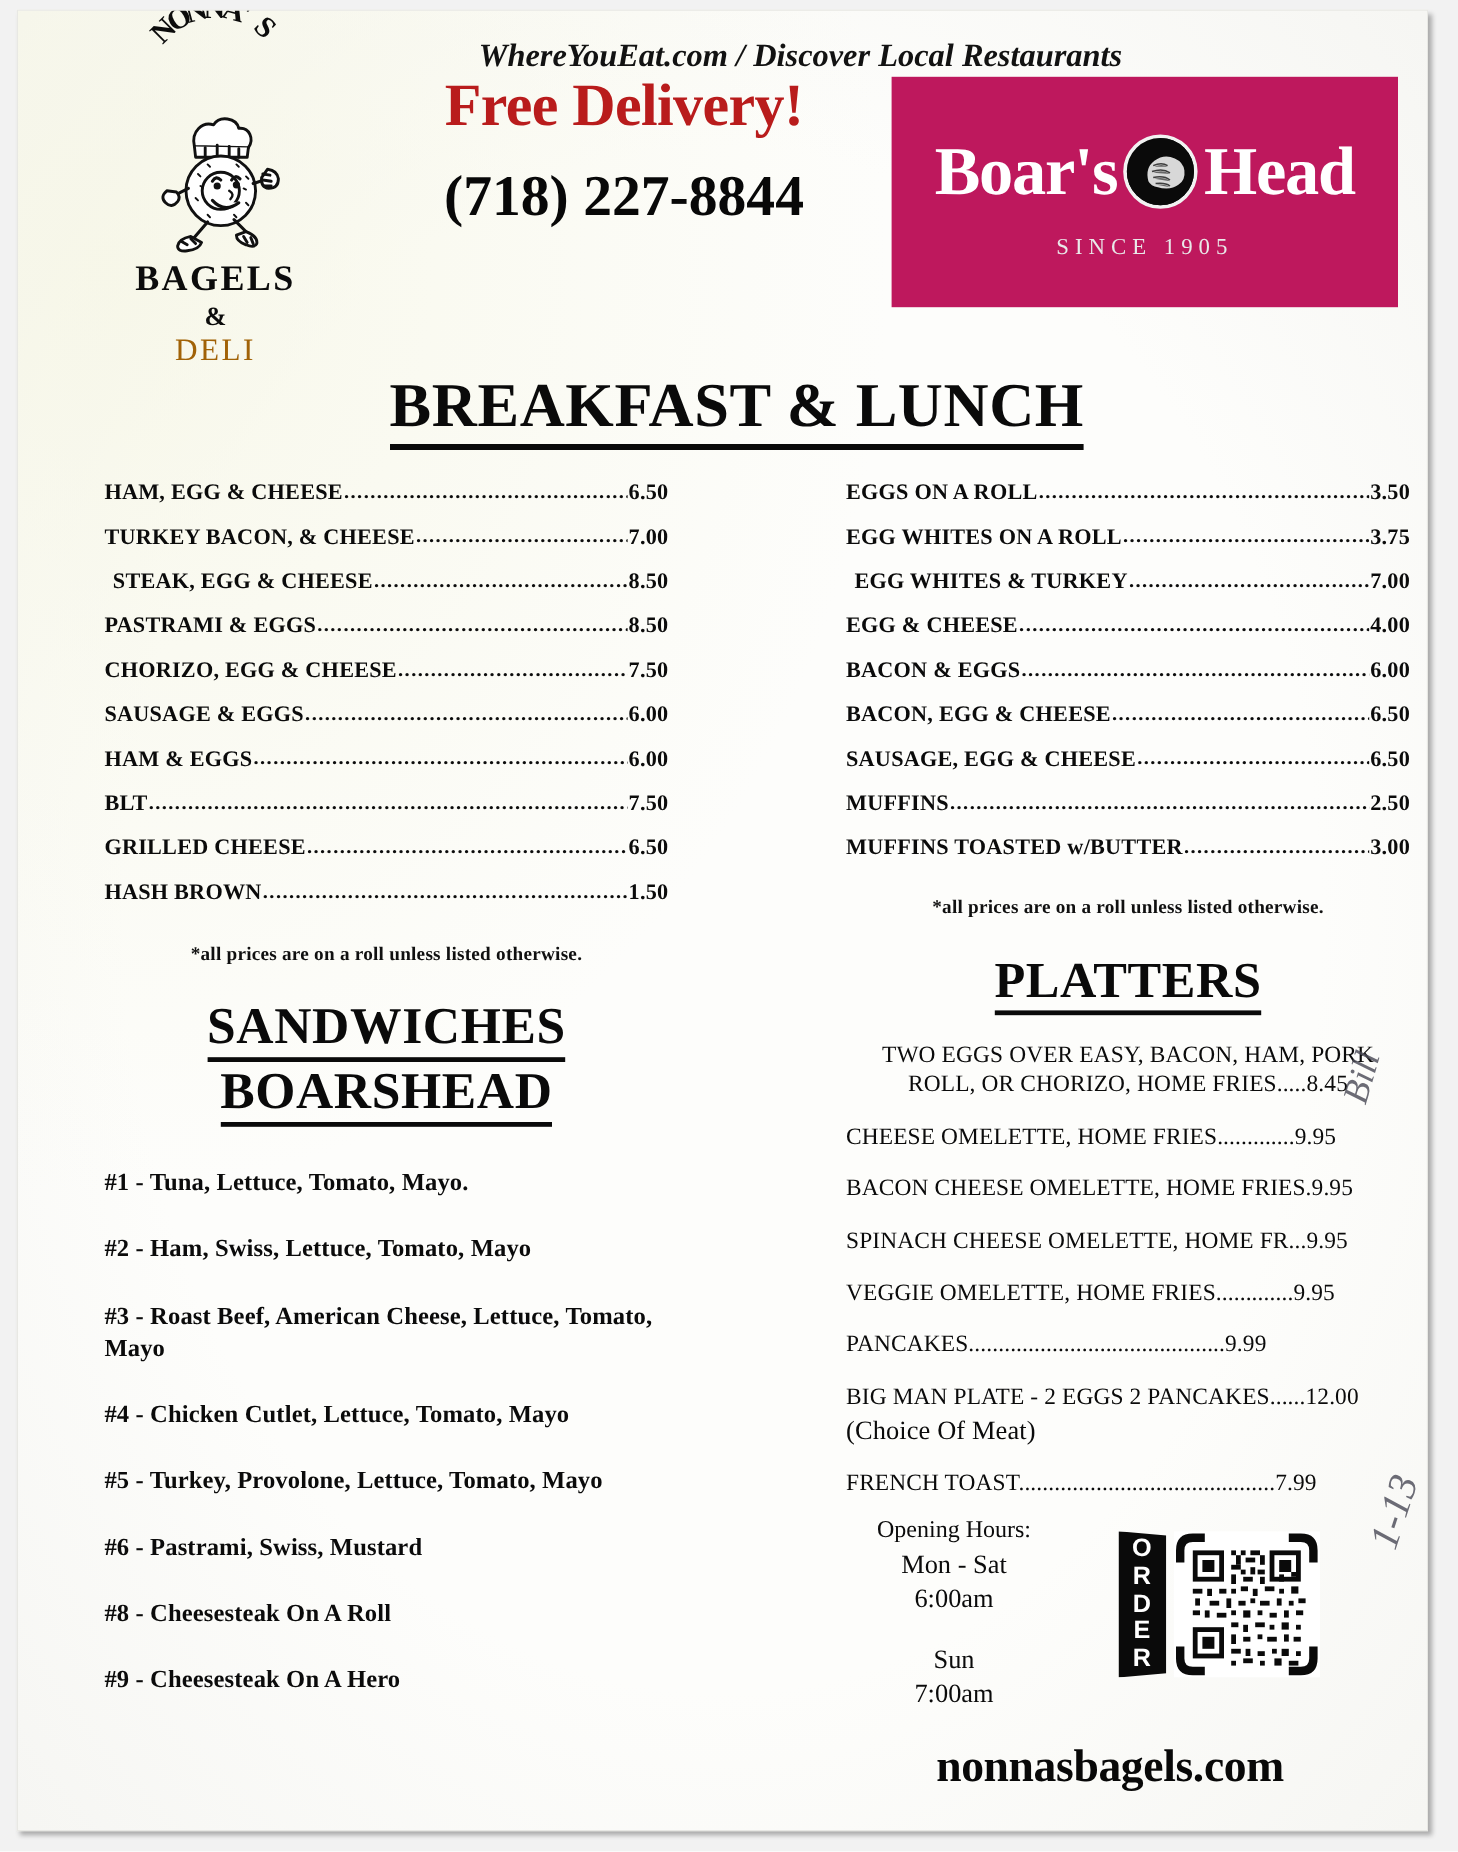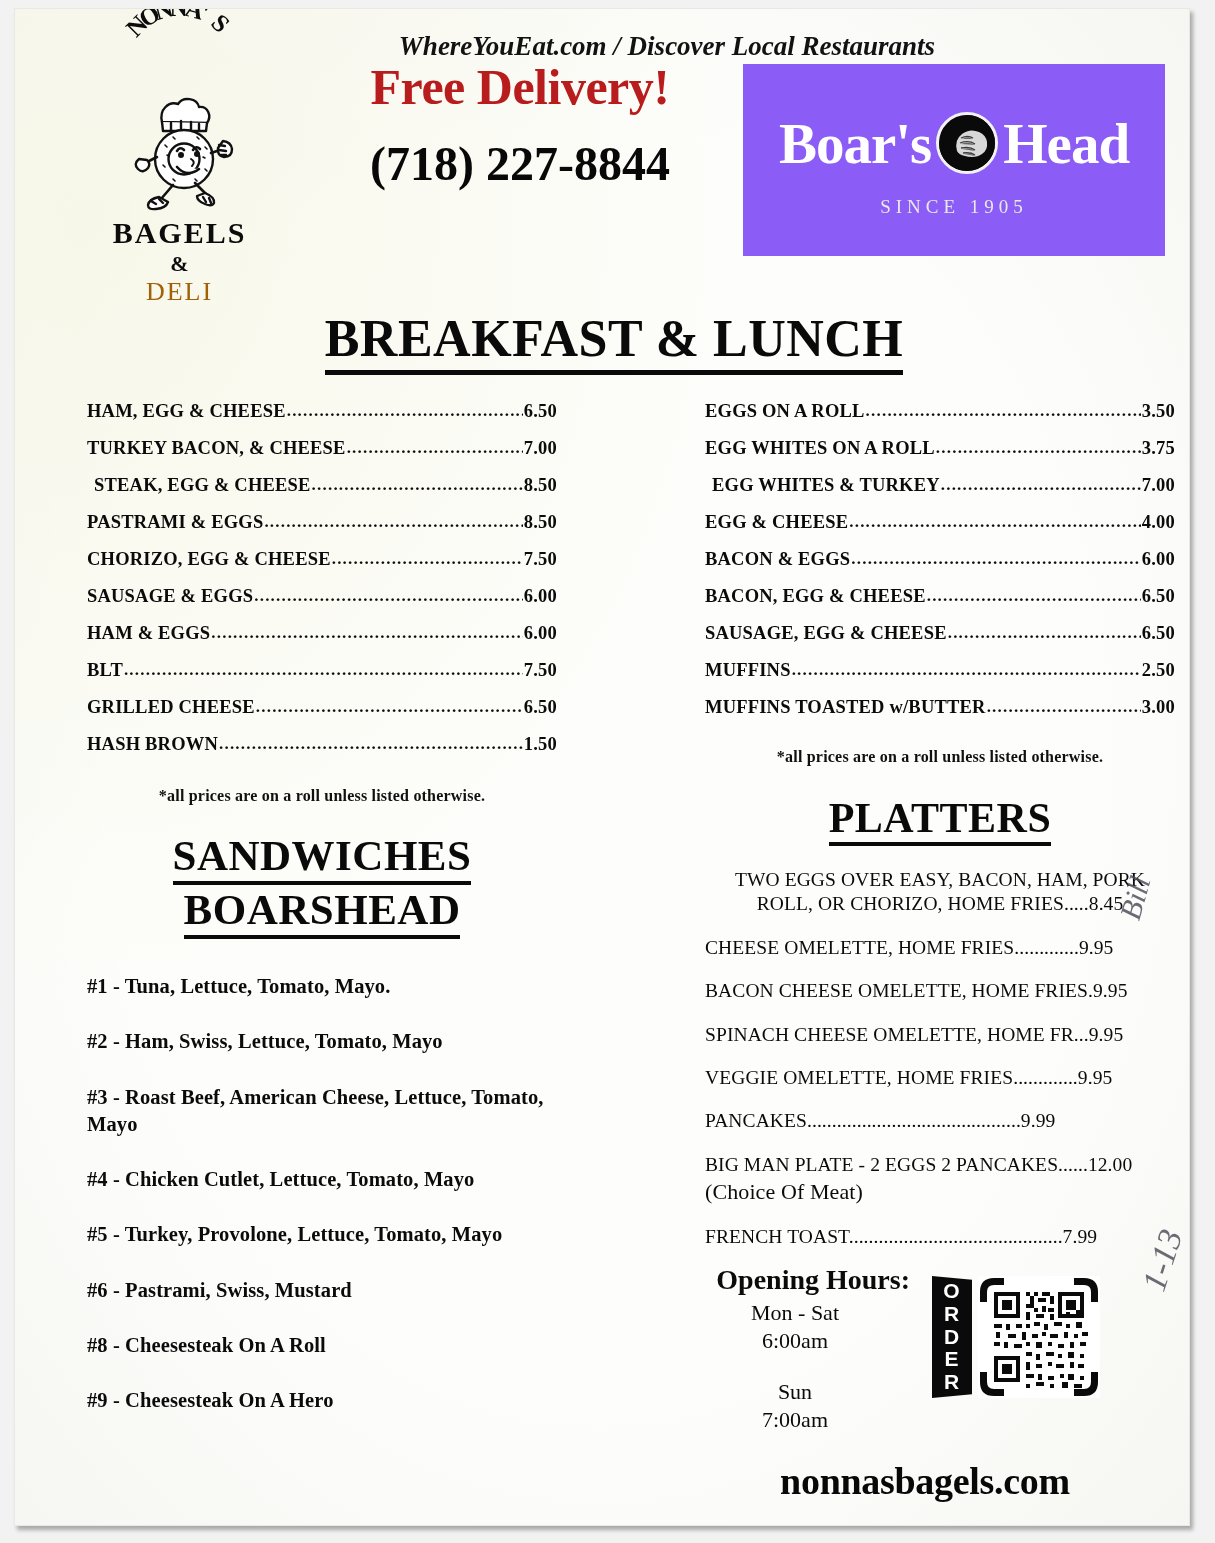--- a/index.html
+++ b/index.html
@@ -132,21 +132,21 @@
     letter-spacing: 0px;
     margin-top: 22px;
     line-height: 1.12;
   }
 
   
   #boars-head {
     position: absolute;
     left: 728px; top: 37px;
     width: 422px; height: 192px;
-    background: #8b5cf6;
+    background: #be185d;
     color: #ffffff;
     text-align: center;
   }
   #bh-main {
     display: flex;
     align-items: center;
     justify-content: center;
     margin-top: 48px;
     gap: 2px;
   }
@@ -309,24 +309,23 @@
     display: flex;
     align-items: flex-start;
   }
   #hours {
     width: 230px;
     text-align: center;
     font-family: "Liberation Serif", serif;
     color: #0b0b0b;
   }
   #hours-title {
-    font-weight: bold;
-    font-size: 28px;
+    font-weight: normal;
+    font-size: 20px;
     margin-bottom: 3px;
-    text-align: right;
   }
   .hours-line {
     font-size: 22px;
     line-height: 1.25;
   }
   .hours-gap { height: 24px; }
 
   #qr-wrap {
     display: flex;
     align-items: stretch;

